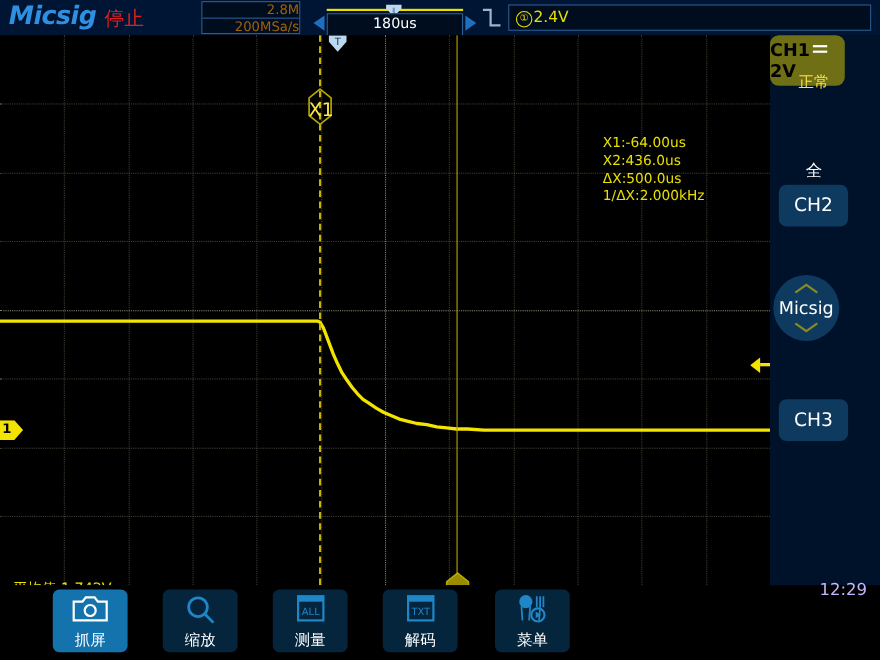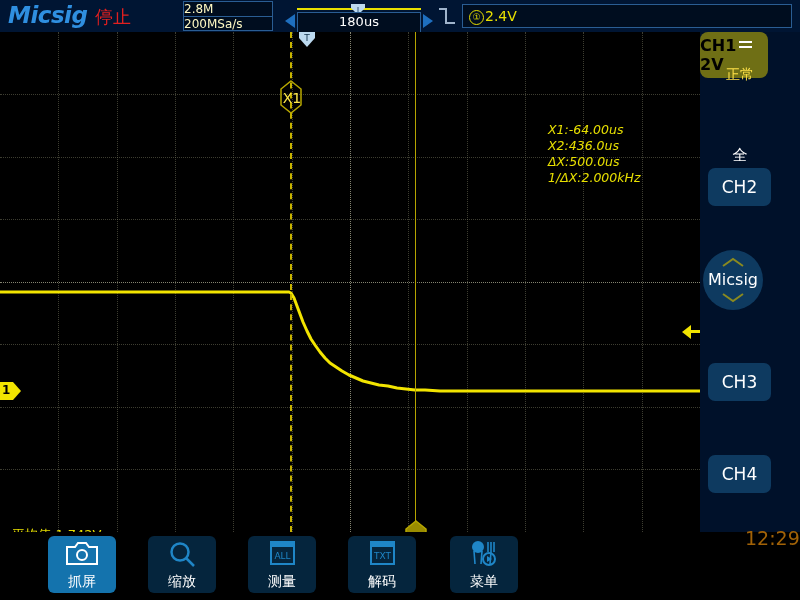--- a/index.html
+++ b/index.html
@@ -30,22 +30,22 @@
     position: absolute; left: 95px; top: 5px;
     font-size: 18px; color: #e02020;
     font-family: "DejaVu Sans", sans-serif;
   }
   #acqbox {
     position: absolute; left: 183px; top: 1px; width: 90px; height: 30px;
     border: 1px solid #2a5d93; box-sizing: border-box;
     background: #000d1f;
   }
   #acqbox .row {
-    height: 14px; line-height: 14px; text-align: left;
-    color: #fef9c3; font-size: 12px;
+    height: 14px; line-height: 14px; text-align: right;
+    color: #a16207; font-size: 12px;
   }
   #acqbox .row.sep { border-top: 1px solid #2a5d93; }
 
   #tbwrap {
     position: absolute; left: 283px; top: 1px; width: 152px; height: 30px;
   }
   #tb-line {
     position: absolute; left: 14px; top: 7px; width: 124px; height: 2px;
     background: #e8e000;
   }
@@ -113,21 +113,21 @@
   }
   #cursor-x2 {
     position: absolute; left: 415px; top: 0; width: 0; height: 500px;
     border-left: 1px solid #b5a400;
   }
   .cur-tag {
     position: absolute; width: 22px; height: 34px;
   }
   .cur-tag .lbl {
     position: absolute; left: 0; top: 10px; width: 24px;
-    text-align: center; font-size: 14px; color: #ffe94a;
+    text-align: center; font-size: 17px; color: #ffe94a;
   }
   #tag-x1 { left: 280px; top: 48px; }
   #tag-x2 { left: 405px; top: 488px; }
   #tag-x2 .lbl { color: #2a2200; }
 
   #trig-marker-plot {
     position: absolute; left: 298px; top: 0px; width: 18px; height: 16px;
   }
 
   
@@ -143,21 +143,21 @@
   }
 
   
   #triglevel {
     position: absolute; left: 682px; top: 292px; width: 18px; height: 16px;
   }
 
   
   #readout {
     position: absolute; left: 548px; top: 90px;
-    color: #e8e000; font-size: 12.5px; line-height: 16px; font-style: italic;
+    color: #e8e000; font-size: 12.5px; line-height: 16px;
   }
   
   #measure {
     position: absolute; left: 12px; top: 494px;
     color: #e8e000; font-size: 13px;
   }
 
   
   #sidebar {
     position: absolute; left: 700px; top: 32px; width: 100px; height: 500px;
@@ -225,21 +225,21 @@
   .fnbtn.active { background: #1473ad; }
   .fnbtn .ico {
     height: 33px; padding-top: 4px;
   }
   .fnbtn .cap {
     color: #ffffff; font-size: 14px;
   }
   .fnbtn.active .cap { color: #ffffff; }
   #clock {
     position: absolute; left: 745px; top: 527px;
-    color: #a16207; font-size: 19px;
+    color: #c4b5fd; font-size: 15px;
   }
 </style>
 </head>
 <body>
 
 <div id="app">
 
   <div id="topbar">
     <div id="logo">Micsig</div>
     <div id="runstate">停止</div>
@@ -367,21 +367,20 @@
 
     <div id="knob-level">
       <svg width="60" height="60" viewBox="0 0 60 60" style="position:absolute;left:0;top:0">
         <path d="M20 16 L30 9 L40 16" stroke="#8a8a20" stroke-width="2" fill="none"></path>
         <path d="M20 44 L30 51 L40 44" stroke="#8a8a20" stroke-width="2" fill="none"></path>
       </svg>
       <span>Micsig</span>
     </div>
 
     <div class="side-btn" id="btn-ch3">CH3</div>
-    <div class="side-btn" id="btn-ch4">CH4</div>
   </div>
 
 
   <div id="bottombar">
 
     <div class="fnbtn active" style="left:48px">
       <div class="ico">
         <svg width="34" height="28" viewBox="0 0 34 28">
           <path d="M2 7 H10 L13 3 H21 L24 7 H32 V24 H2 Z" fill="none" stroke="#ffffff" stroke-width="2"></path>
           <circle cx="17" cy="15" r="5" fill="none" stroke="#ffffff" stroke-width="2"></circle>

